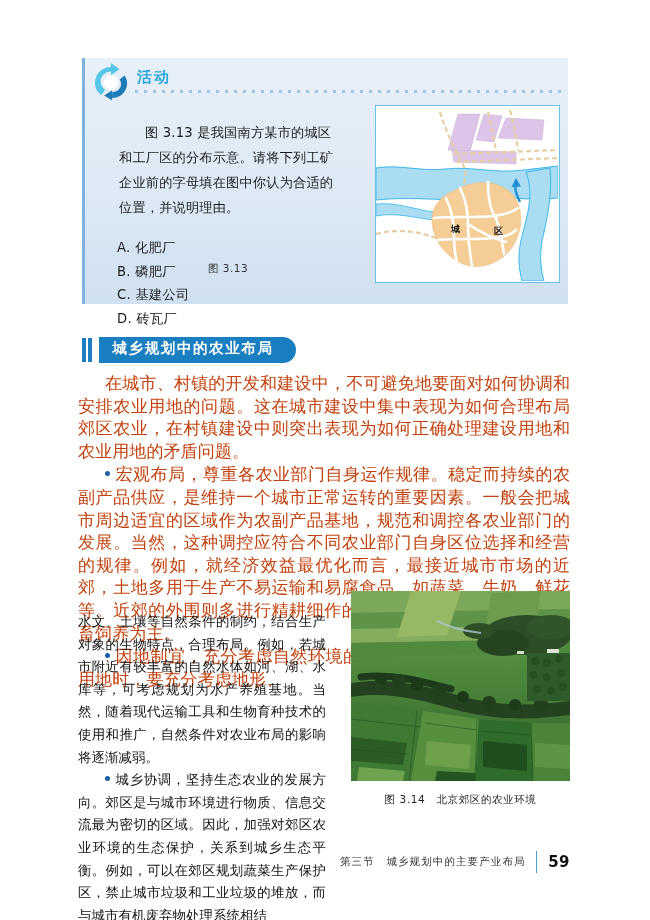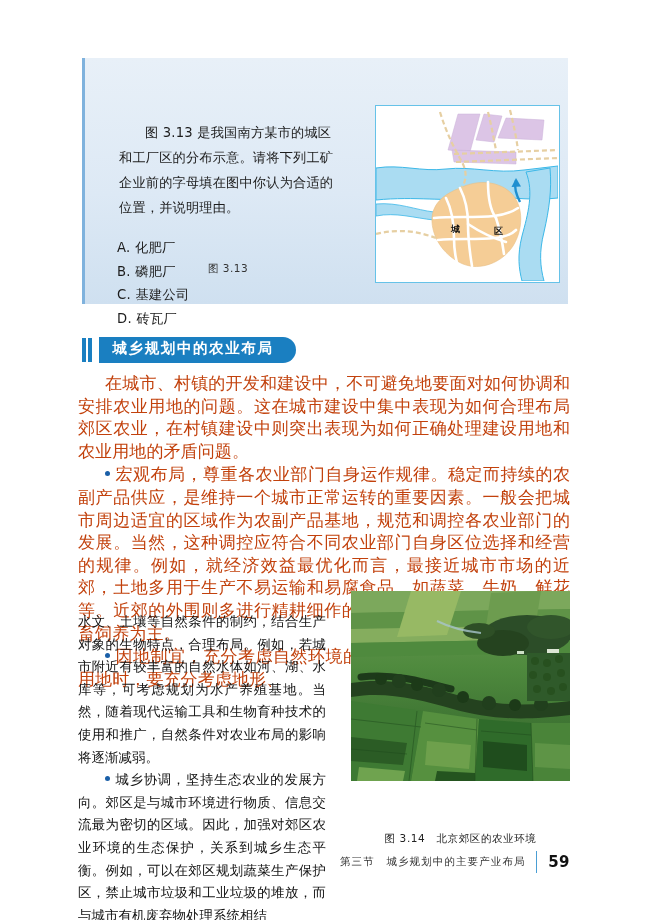--- a/index.html
+++ b/index.html
@@ -236,21 +236,20 @@
   .photo-svg { display: block; }
   .fig-caption-314 {
     position: absolute;
     left: 351px;
     top: 793px;
     width: 219px;
     text-align: center;
     font-size: 10.5px;
     color: #222;
     letter-spacing: 0.6px;
-    margin-top: 39px;
   }
 
   
   .footer {
     position: absolute;
     left: 78px;
     top: 848px;
     width: 492px;
     height: 28px;
     display: flex;
@@ -274,20 +273,31 @@
     font-weight: bold;
     color: #111;
     letter-spacing: 0.5px;
   }
 </style>
 </head>
 <body>
 
 <div class="activity-box">
 
+  <div class="activity-header">
+    <svg class="activity-icon" viewBox="0 0 40 38">
+      <path d="M20 5 C11 5 4 12 4 21 C4 26 6.5 30.5 10.5 33.2 L14 27.5 C11.3 25.8 9.6 23 9.6 19.6 C9.6 14 14.3 9.6 20 9.6 Z" fill="#56c6e8"></path>
+      <path d="M20 5 L20 1 L28.5 7.2 L20 13.2 L20 9.4 Z" fill="#56c6e8"></path>
+      <path d="M33.5 13.5 C36.5 17.5 37 23 34.5 28 C32 33 26.8 36 21.2 36 L21.2 30.2 C24.6 30.2 27.6 28.4 29.2 25.5 C30.6 22.8 30.3 19.8 28.7 17.4 Z" fill="#1f7bb8"></path>
+      <path d="M21.2 36 L21.2 38.5 L13.2 33.4 L21.2 28.2 Z" fill="#1f7bb8"></path>
+      <circle cx="20" cy="20.5" r="7.2" fill="#ffffff"></circle>
+    </svg>
+    <div class="activity-label">活动</div>
+    <div class="activity-dots"></div>
+  </div>
 
   <div class="activity-text">
     <p>图 3.13 是我国南方某市的城区和工厂区的分布示意。请将下列工矿企业前的字母填在图中你认为合适的位置，并说明理由。</p>
     <ul class="opt-list">
       <li>A. 化肥厂</li>
       <li>B. 磷肥厂</li>
       <li>C. 基建公司</li>
       <li>D. 砖瓦厂</li>
     </ul>
   </div>

